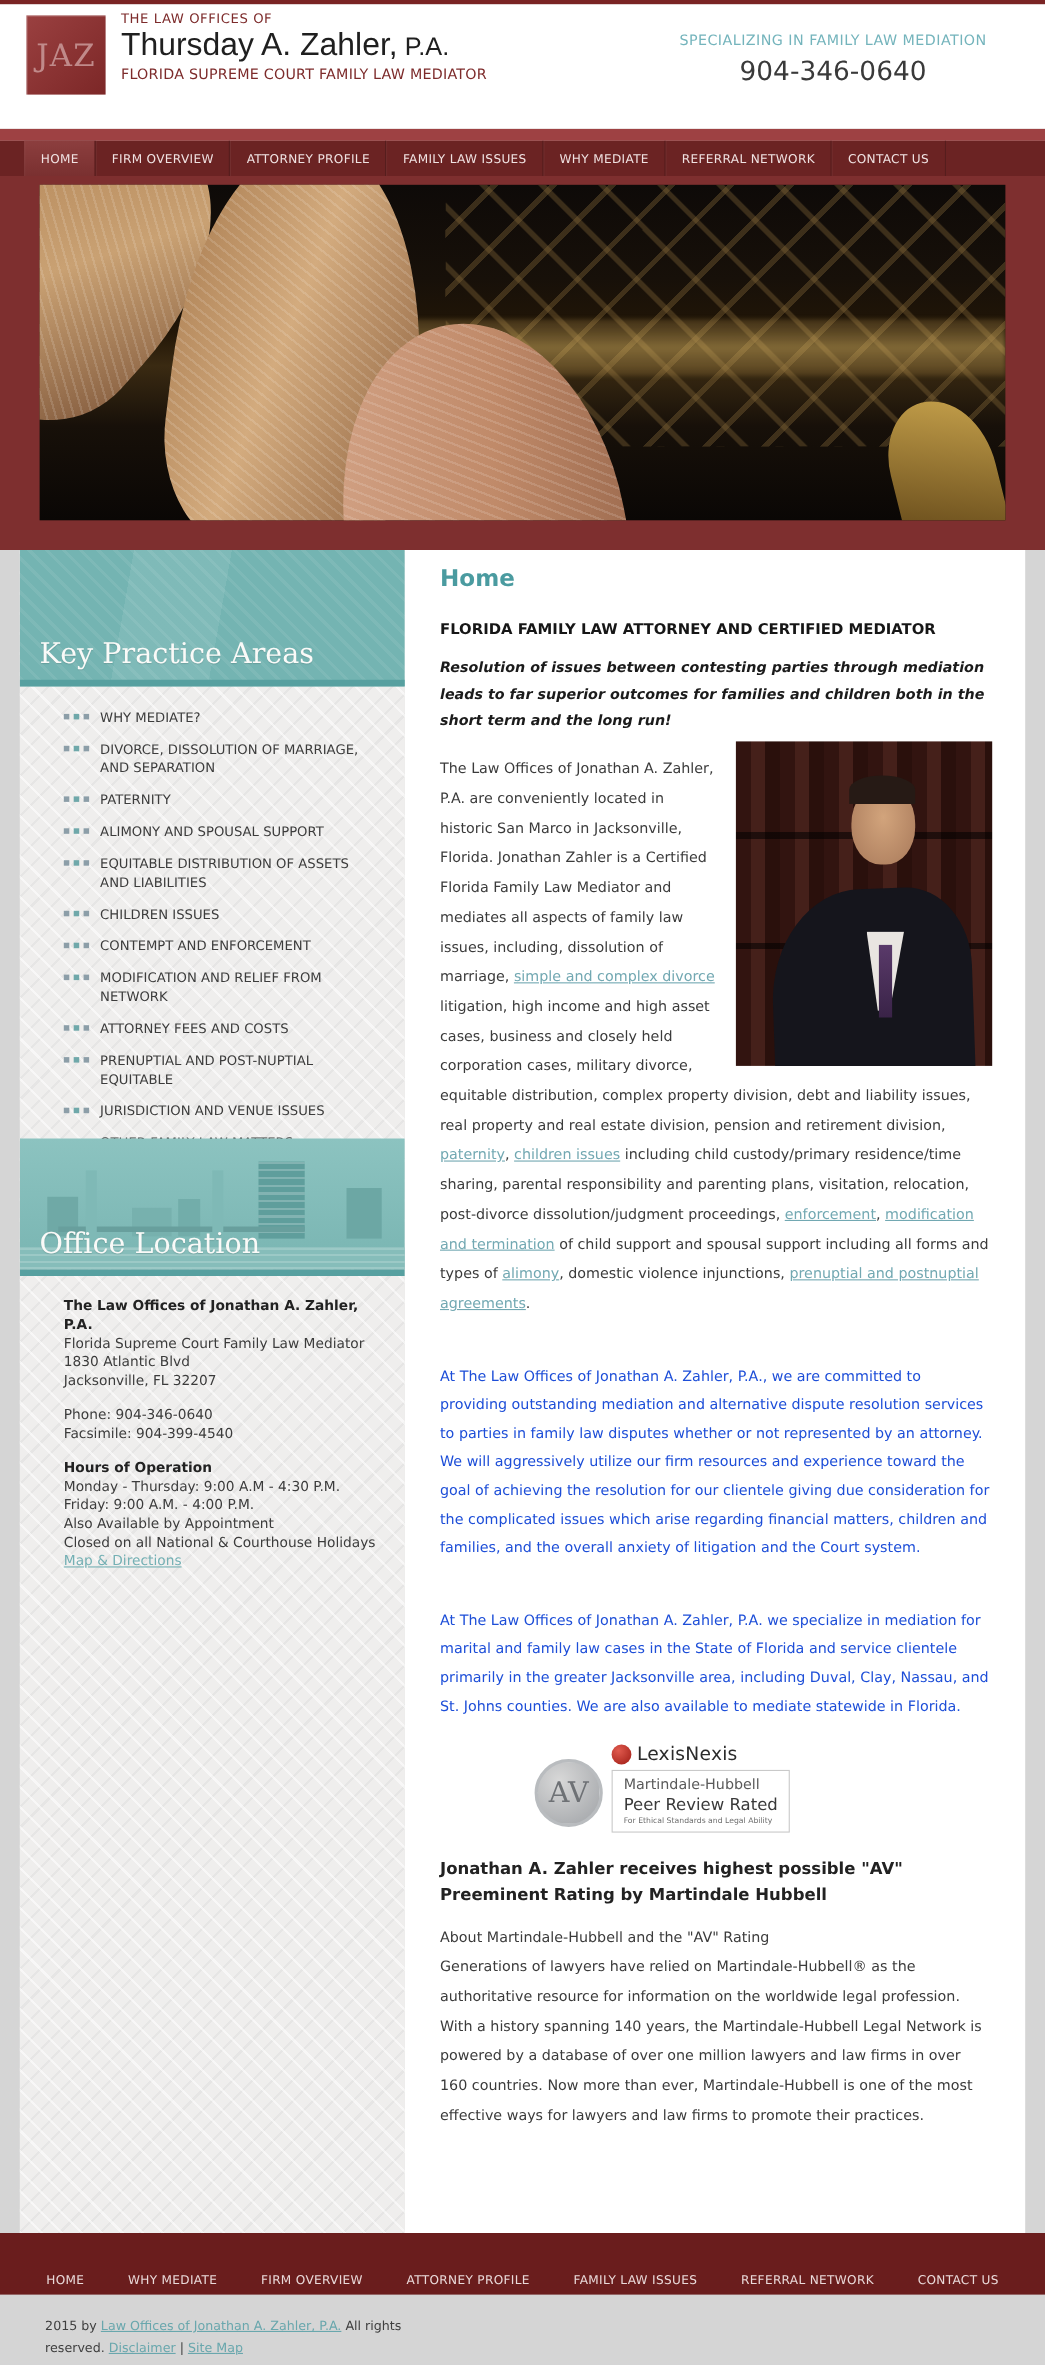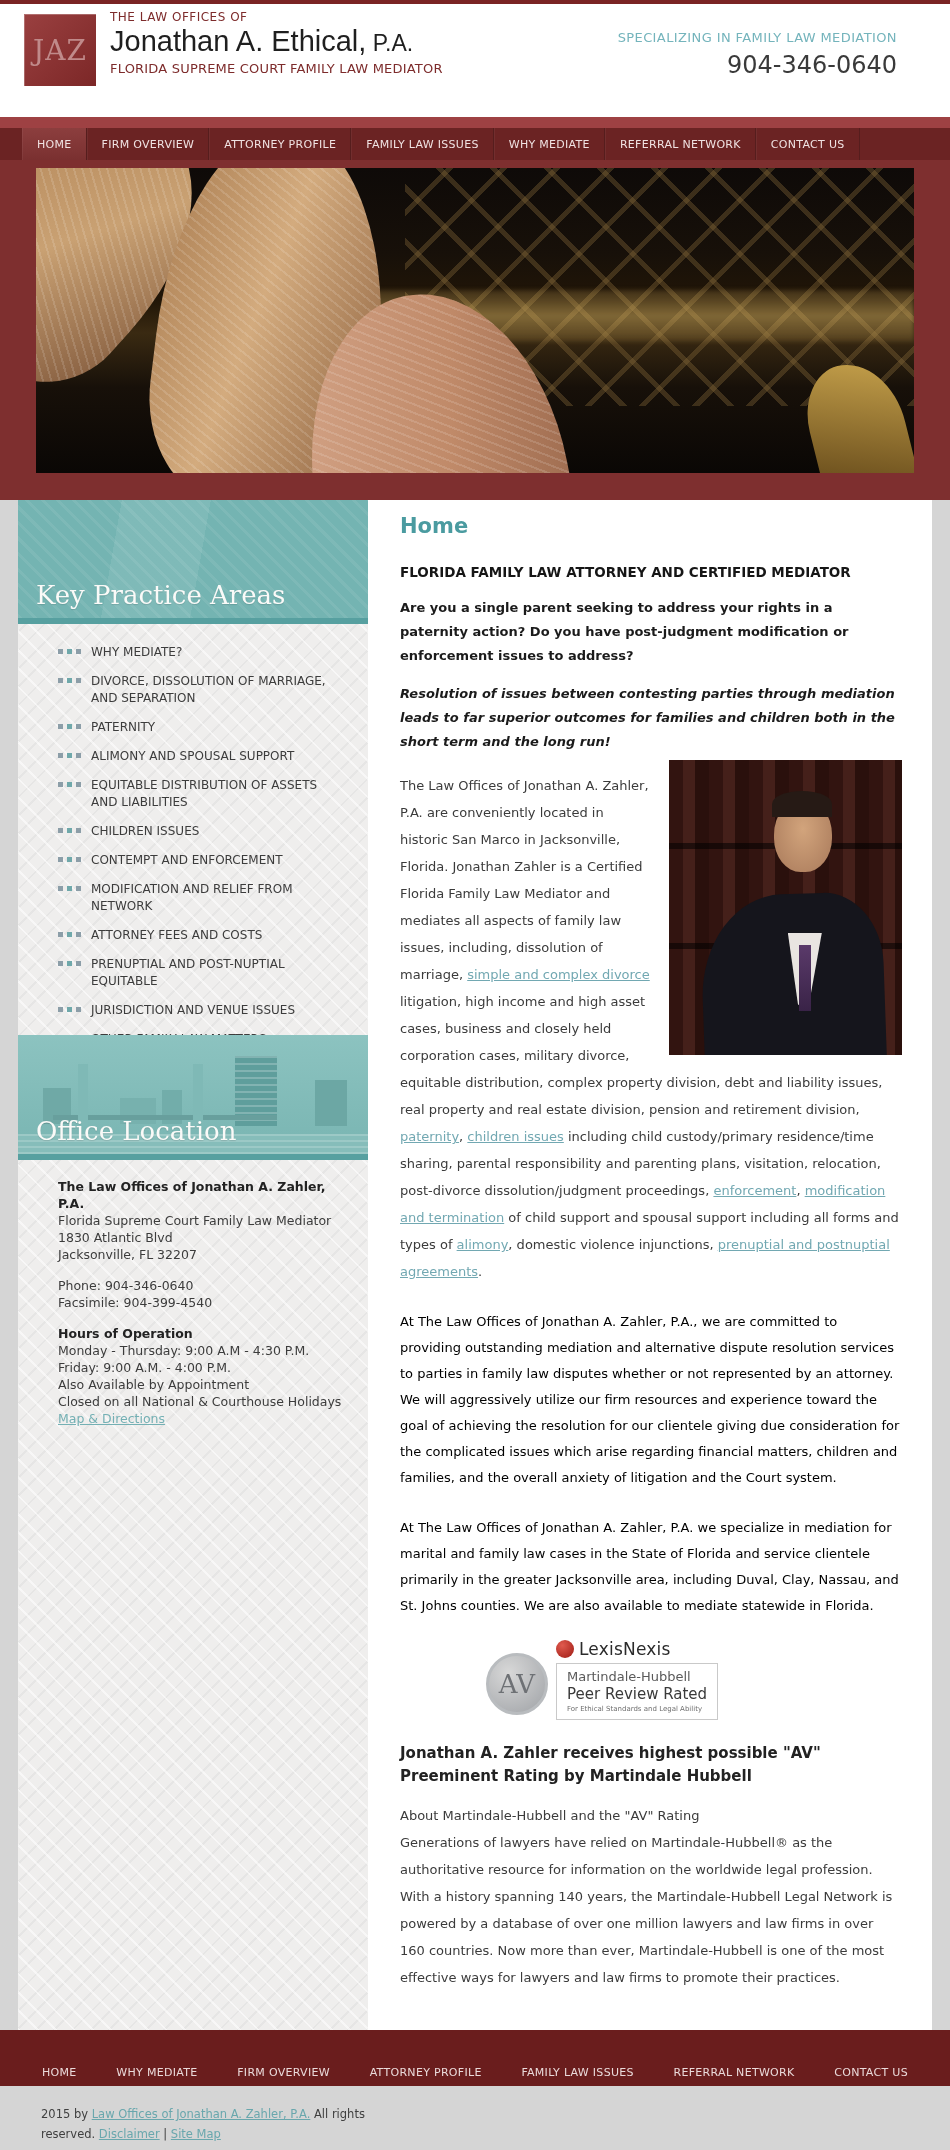--- a/index.html
+++ b/index.html
@@ -23,21 +23,21 @@
   }
   .logo-box span {
     font-family:"DejaVu Serif","Liberation Serif",serif;
     font-size:28px; color:#C08A8A; letter-spacing:1px;
   }
   .firm-block { position:absolute; left:110px; top:6px; }
   .firm-line1 { font-size:12px; color:#7D2B2B; letter-spacing:.5px; }
   .firm-name  { font-size:29px; color:#1F1F1F; margin-top:1px; font-family:"Liberation Sans","DejaVu Sans",sans-serif;}
   .firm-name .suffix { font-size:23px; }
   .firm-line3 { font-size:13px; color:#7D2B2B; margin-top:3px; letter-spacing:.2px;}
-  .header-right { position:absolute; right:53px; top:26px; text-align:right; }
+  .header-right { position:absolute; right:53px; top:26px; text-align:center; }
   .tagline { font-size:13px; color:#74B4BC; letter-spacing:.4px; }
   .phone   { font-size:24px; color:#3A3A3A; margin-top:6px; }
 
   
   .nav-strip { height:11px; background:#9E4143; }
   .navbar {
     height:32px; background:#6B2323; display:flex; align-items:stretch;
     padding-left:22px;
   }
   .tab {
@@ -173,21 +173,21 @@
     background:#E9E5E1; clip-path:polygon(0 0,100% 0,62% 100%,30% 100%); }
   .attorney-photo .tie { position:absolute; bottom:15%; left:56%; width:12px; height:66px;
     background:linear-gradient(180deg,#5A3A6A,#392347); }
   .attorney-photo .head { position:absolute; top:13%; left:45%; width:58px; height:74px;
     background:radial-gradient(ellipse at 50% 42%,#D2A47C,#A8795A); border-radius:50% 50% 46% 46%; }
   .attorney-photo .hair { position:absolute; top:10.5%; left:44%; width:60px; height:26px;
     background:#261A15; border-radius:50% 50% 0 0; }
 
   .intro { margin-top:18px; font-size:13px; line-height:27px; color:#3B3B3B; }
   .tlink { color:#72A8B2; text-decoration:underline; }
-  .body-para { margin-top:24px; font-size:13px; line-height:26px; color:#000000; }
+  .body-para { margin-top:40px; font-size:13px; line-height:26px; color:#1d4ed8; }
 
   
   .badge-row { margin:20px auto 0; width:330px; display:flex; align-items:flex-start; }
   .av-circle {
     width:62px; height:62px; border-radius:50%; flex:none; margin-top:14px;
     background:radial-gradient(circle at 35% 30%,#D8D8D8,#9FA2A6);
     border:3px solid #B9BCBF;
     display:flex; align-items:center; justify-content:center;
     font-family:"DejaVu Serif","Liberation Serif",serif; font-size:26px; color:#6E7175;
   }
@@ -217,21 +217,21 @@
 <body>
 
 <div class="topline"></div>
 
 <div class="header">
   <div class="logo-box">
     <span>JAZ</span>
   </div>
   <div class="firm-block">
     <div class="firm-line1">THE LAW OFFICES OF</div>
-    <div class="firm-name"><span>Jonathan A. Ethical,</span><span class="suffix"> P.A.</span></div>
+    <div class="firm-name"><span>Thursday A. Zahler,</span><span class="suffix"> P.A.</span></div>
     <div class="firm-line3">FLORIDA SUPREME COURT FAMILY LAW MEDIATOR</div>
   </div>
   <div class="header-right">
     <div class="tagline">SPECIALIZING IN FAMILY LAW MEDIATION</div>
     <div class="phone">904-346-0640</div>
   </div>
 </div>
 
 <div class="nav-strip"></div>
 <div class="navbar">
@@ -401,21 +401,20 @@
         <a class="map-link">Map &amp; Directions</a>
       </div>
     </div>
   </div>
 
   <div class="main">
     <h1 class="page-title">Home</h1>
     <div class="headline">FLORIDA FAMILY LAW ATTORNEY AND CERTIFIED MEDIATOR</div>
 
     <div class="questions">
-      <p>Are you a single parent seeking to address your rights in a paternity action? Do you have post-judgment modification or enforcement issues to address?</p>
     </div>
 
     <p class="emphasis">Resolution of issues between contesting parties through mediation leads to far superior outcomes for families and children both in the short term and the long run!</p>
 
     <div class="attorney-photo">
       <div class="shelf"></div>
       <div class="suit"></div>
       <div class="shirt"></div>
       <div class="tie"></div>
       <div class="head"></div>

